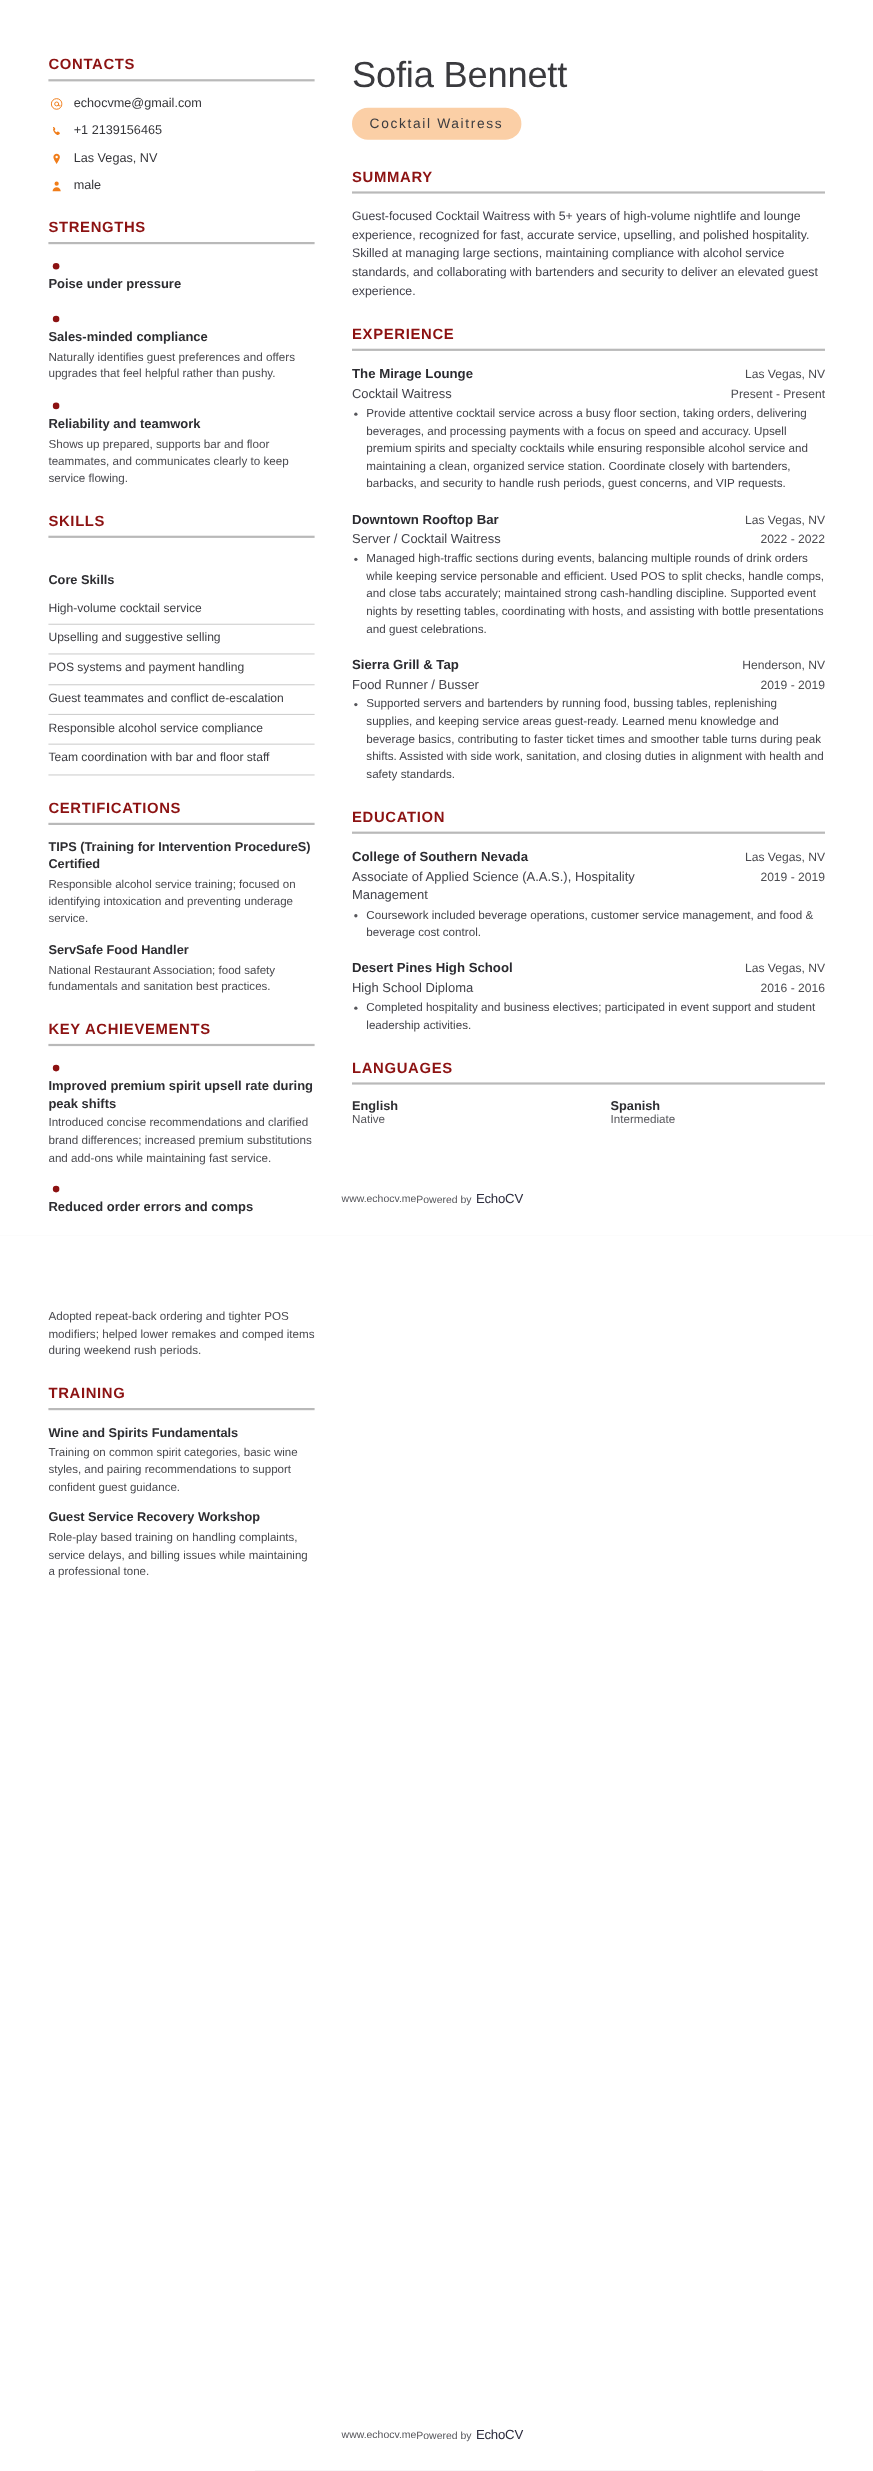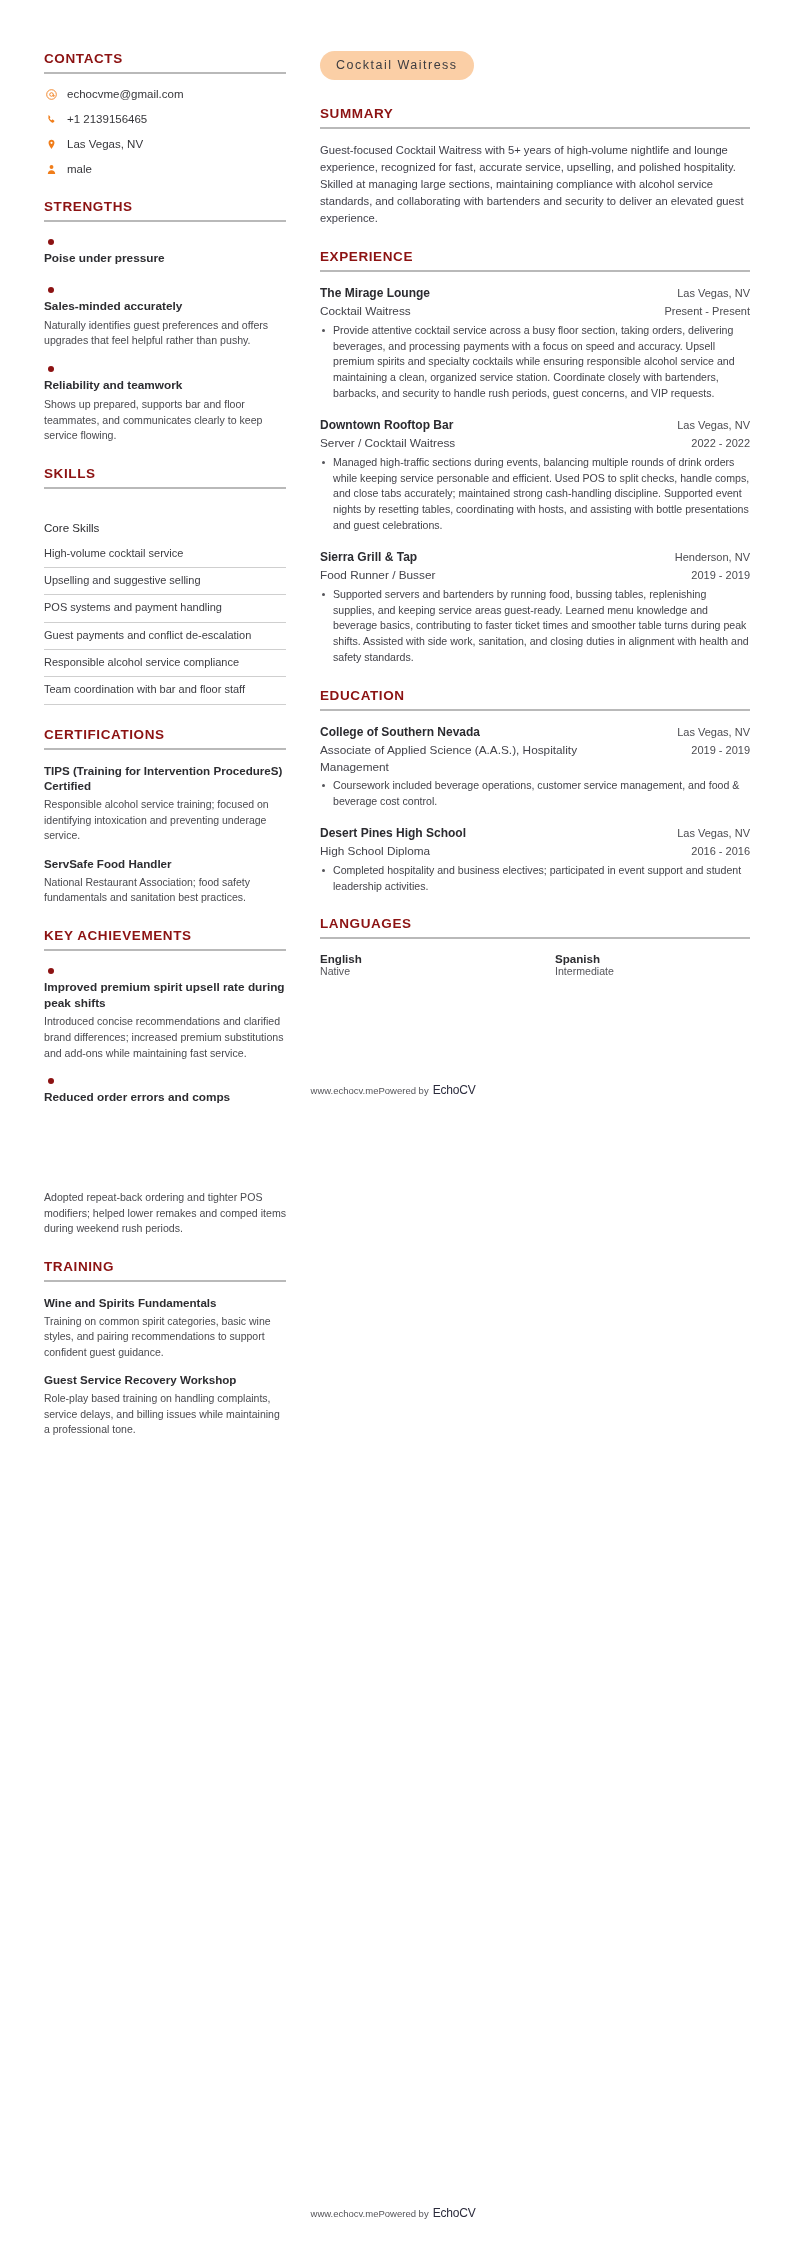--- a/index.html
+++ b/index.html
@@ -107,21 +107,21 @@
   }
   .bullet-desc {
     font-size: 10.6px;
     color: #4a4a4f;
     line-height: 1.48;
   }
 
   
   .skill-group-title {
     font-size: 11.6px;
-    font-weight: normal;
+    font-weight: bold;
     color: #2d2d31;
     margin-bottom: 7px;
     margin-top: 32px;
   }
   .skill-row {
     font-size: 11px;
     color: #3c3c41;
     padding: 5px 0 7px 0;
     border-bottom: 1px solid #cfcfcf;
     line-height: 1.3;
@@ -338,21 +338,21 @@
               </span>
             <div class="bullet-body">
               <div class="bullet-title">Poise under pressure</div>
             </div>
           </div>
           <div class="bullet-item">
             <span class="bullet-dot">
                 <i></i>
               </span>
             <div class="bullet-body">
-              <div class="bullet-title">Sales-minded accurately</div>
+              <div class="bullet-title">Sales-minded compliance</div>
               <div class="bullet-desc">Naturally identifies guest preferences and offers upgrades that feel helpful rather than pushy.</div>
             </div>
           </div>
           <div class="bullet-item">
             <span class="bullet-dot">
                 <i></i>
               </span>
             <div class="bullet-body">
               <div class="bullet-title">Reliability and teamwork</div>
               <div class="bullet-desc">Shows up prepared, supports bar and floor teammates, and communicates clearly to keep service flowing.</div>
@@ -360,21 +360,21 @@
           </div>
         </div>
 
         <div class="sec">
           <div class="sec-title">SKILLS</div>
           <div class="sec-rule"></div>
           <div class="skill-group-title">Core Skills</div>
           <div class="skill-row">High-volume cocktail service</div>
           <div class="skill-row">Upselling and suggestive selling</div>
           <div class="skill-row">POS systems and payment handling</div>
-          <div class="skill-row">Guest payments and conflict de-escalation</div>
+          <div class="skill-row">Guest teammates and conflict de-escalation</div>
           <div class="skill-row">Responsible alcohol service compliance</div>
           <div class="skill-row">Team coordination with bar and floor staff</div>
         </div>
 
         <div class="sec">
           <div class="sec-title">CERTIFICATIONS</div>
           <div class="sec-rule"></div>
           <div class="cert-item">
             <div class="cert-name">TIPS (Training for Intervention ProcedureS) Certified</div>
             <div class="cert-desc">Responsible alcohol service training; focused on identifying intoxication and preventing underage service.</div>
@@ -404,20 +404,21 @@
             <div class="bullet-body">
               <div class="bullet-title">Reduced order errors and comps</div>
             </div>
           </div>
         </div>
 
       </aside>
 
       <main class="col-right">
 
+        <h1 class="name">Sofia Bennett</h1>
         <div><span class="role-pill">Cocktail Waitress</span></div>
 
         <div class="sec">
           <div class="sec-title">SUMMARY</div>
           <div class="sec-rule"></div>
           <p class="summary-text">Guest-focused Cocktail Waitress with 5+ years of high-volume nightlife and lounge experience, recognized for fast, accurate service, upselling, and polished hospitality. Skilled at managing large sections, maintaining compliance with alcohol service standards, and collaborating with bartenders and security to deliver an elevated guest experience.</p>
         </div>
 
         <div class="sec">
           <div class="sec-title">EXPERIENCE</div>

